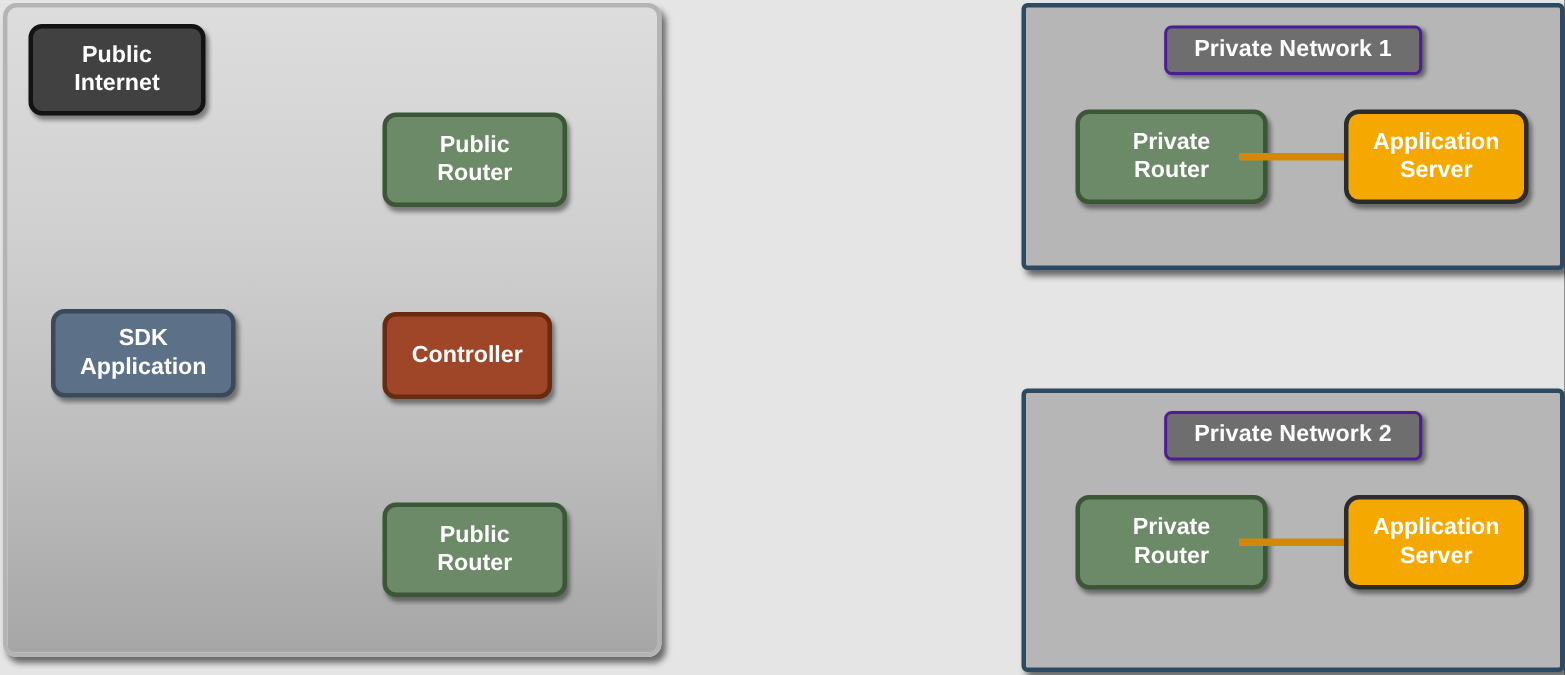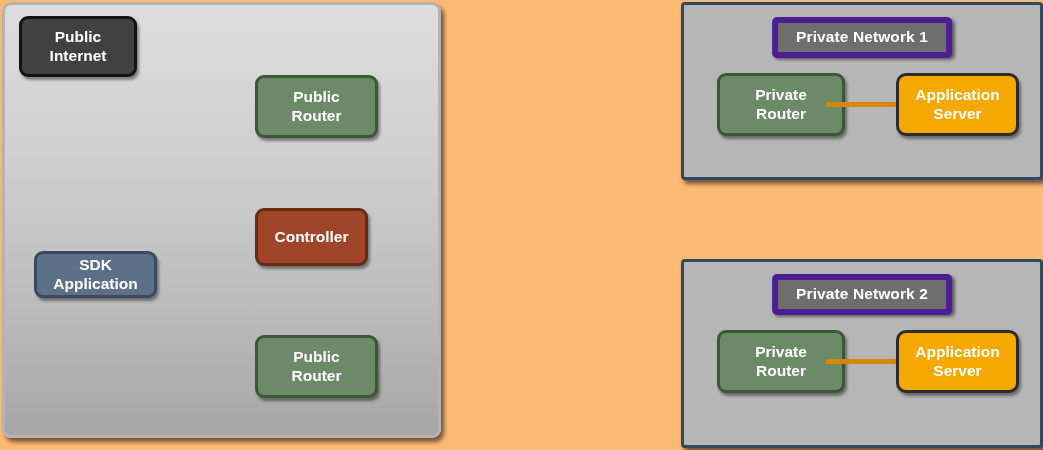--- a/index.html
+++ b/index.html
@@ -13,21 +13,21 @@
     position: relative;
     overflow: hidden;
     font-family: "Liberation Sans", sans-serif;
   }
 
   #diagram-canvas {
     position: absolute;
     left: 0; top: 0;
     width: 1043px;
     height: 450px;
-    background: #fdba74;
+    background: #e5e5e5;
   }
 
   
   .panel {
     position: absolute;
     box-sizing: border-box;
   }
 
   .panel-public {
     left: 2px;
@@ -52,21 +52,21 @@
   .panel-private-1 { top: 2px; height: 178px; }
   .panel-private-2 { top: 259px; height: 189px; }
 
   
   .panel-title {
     position: absolute;
     left: 50%;
     transform: translateX(-50%);
     top: 12px;
     background: #6e6e6e;
-    border: 6px solid #4c1d95;
+    border: 2px solid #4c1d95;
     border-radius: 5px;
     color: #ffffff;
     font-size: 15.5px;
     font-weight: bold;
     padding: 5px 18px 6px 18px;
     white-space: nowrap;
     box-shadow: 2px 2px 3px rgba(0,0,0,0.45);
     letter-spacing: 0.1px;
   }
 
@@ -106,21 +106,21 @@
   }
   .node-appserver {
     background: #f5a800;
     border: 3px solid #2c2c2c;
     border-radius: 10px;
   }
 
   
   #node-public-internet { left: 14px; top: 11px;  width: 118px; height: 61px; }
   #node-public-router-1 { left: 250px; top: 70px;  width: 123px; height: 63px; }
-  #node-sdk-application { left: 29px;  top: 201px; width: 123px; height: 47px; margin-top: 45px; }
+  #node-sdk-application { left: 29px;  top: 201px; width: 123px; height: 59px; }
   #node-controller      { left: 250px; top: 203px; width: 113px; height: 58px; }
   #node-public-router-2 { left: 250px; top: 330px; width: 123px; height: 63px; }
 
   
   .node-private-router { left: 33px;  top: 68px; width: 128px; height: 63px; }
   .node-app-server     { left: 212px; top: 68px; width: 123px; height: 63px; }
 
   .connector {
     position: absolute;
     left: 142px;

